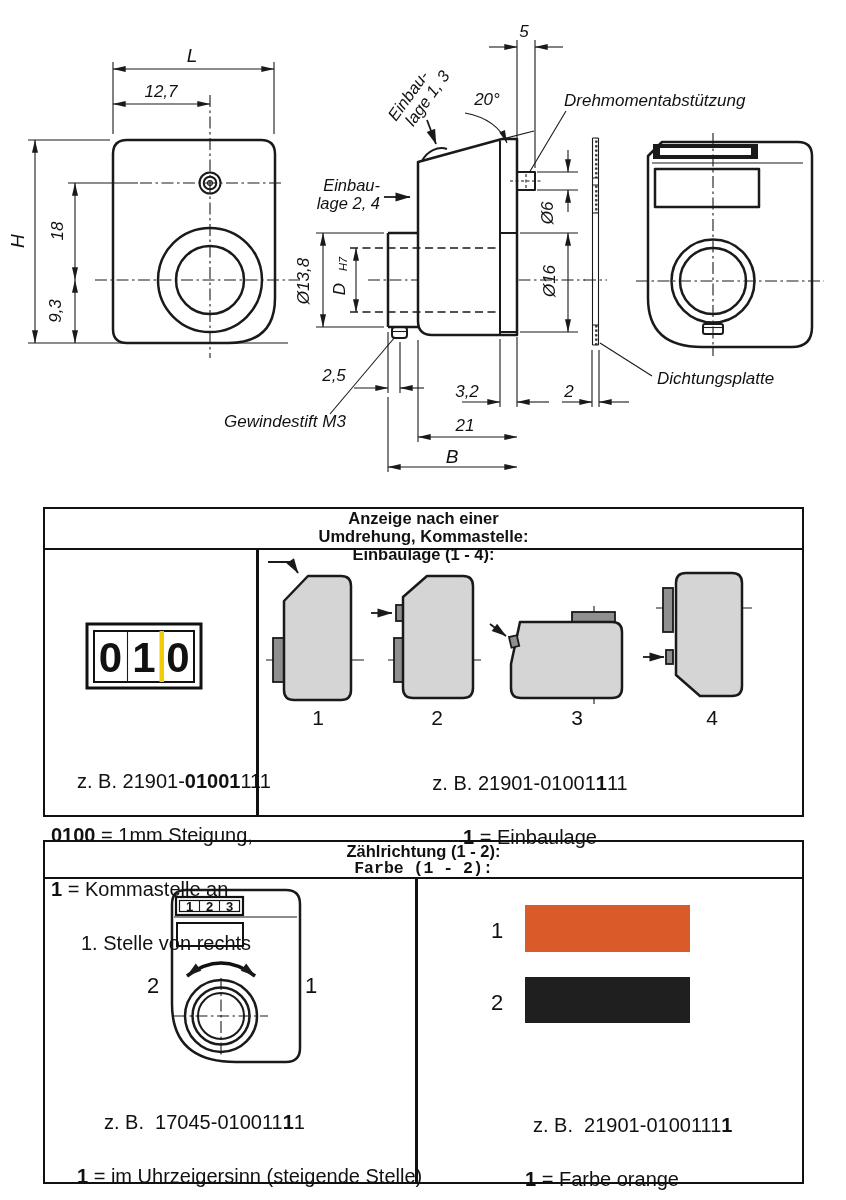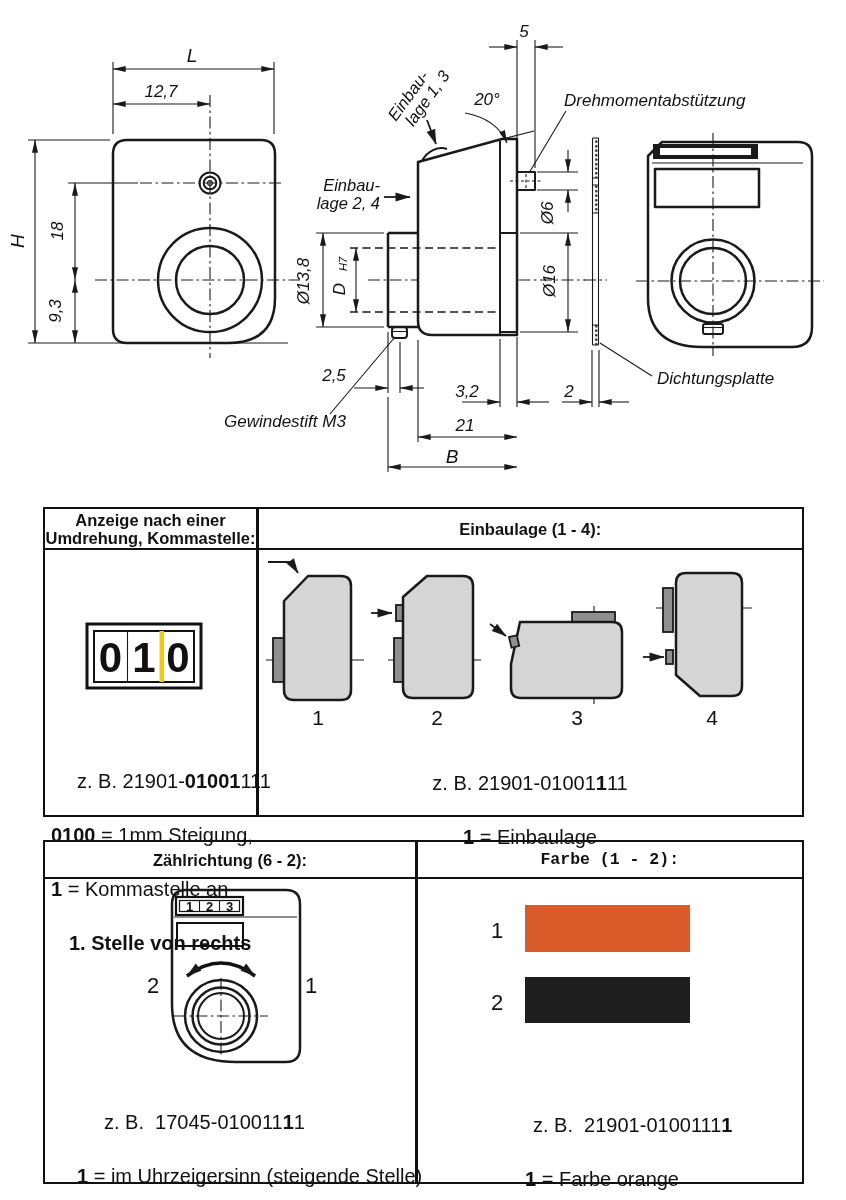--- a/index.html
+++ b/index.html
@@ -18,21 +18,21 @@
   .ol2{fill:none;stroke:#1a1a1a;stroke-width:2;stroke-linejoin:round;}
   .olw{fill:#fff;stroke:#1a1a1a;stroke-width:2.5;stroke-linejoin:round;}
   .thin{fill:none;stroke:#1a1a1a;stroke-width:1.1;}
   .cl{fill:none;stroke:#1a1a1a;stroke-width:1.1;stroke-dasharray:12 3.5 2.5 3.5;}
   .hid{fill:none;stroke:#1a1a1a;stroke-width:1.3;stroke-dasharray:8 4.5;}
   .hid2{fill:none;stroke:#1a1a1a;stroke-width:1.1;stroke-dasharray:3 2.5;}
   .body-gray{fill:#d5d5d5;stroke:#1a1a1a;stroke-width:2.5;stroke-linejoin:round;}
   .tab-gray{fill:#8f8f8f;stroke:#1a1a1a;stroke-width:1.8;}
   .ldr{fill:none;stroke:#1a1a1a;stroke-width:1.8;}
   .tbl{position:absolute;border:2.5px solid #111;background:transparent;z-index:2;}
-  .tbl .hdr{display:flex;border-bottom:2.5px solid #111;align-items:center;}
+  .tbl .hdr{display:flex;border-bottom:2.5px solid #111;align-items:center;flex-direction:column;}
   .hcell{display:flex;flex-direction:column;justify-content:center;align-items:center;
          font-weight:bold;font-size:16.5px;line-height:18px;height:100%;}
   .vdiv{position:absolute;top:0;bottom:0;width:2.5px;background:#111;}
   .txt{position:absolute;font-size:20px;line-height:18px;white-space:pre;z-index:3;}
   .txt b{font-weight:bold;}
 </style>
 </head>
 <body>
 
 <div class="canvas">
@@ -269,32 +269,32 @@
       <span>Einbaulage (1 - 4):</span>
     </div>
   </div>
   <div class="vdiv" style="left:211px;top:39px;"></div>
 </div>
 
 <div class="txt" style="left:51px;top:736px;">
   <div style="margin-left:26px;"><span>z. B. 21901-</span><b>01001</b><span>111</span></div>
   <div><b>0100</b><span> = 1mm Steigung,</span></div>
   <div><b>1</b><span> = Kommastelle an</span></div>
-  <div style="margin-left:18px;font-weight:bold;"><span>1. Stelle von rechts</span></div>
+  <div style="margin-left:30px;"><span>1. Stelle von rechts</span></div>
 </div>
 
 <div class="txt" style="left:257px;top:738px;width:546px;text-align:center;">
   <div><span>z. B. 21901-01001</span><b>1</b><span>11</span></div>
   <div><b>1</b><span> = Einbaulage</span></div>
 </div>
 
 <div class="tbl" style="left:43px;top:840px;width:757px;height:340px;">
   <div class="hdr" style="height:35px;">
     <div class="hcell" style="width:370px;">
-      <span>Zählrichtung (6 - 2):</span>
+      <span>Zählrichtung (1 - 2):</span>
     </div>
     <div style="width:2.5px;height:100%;background:#111;"></div>
     <div class="hcell" style="flex:1;font-family:Liberation Mono, monospace;">
       <span>Farbe (1 - 2):</span>
     </div>
   </div>
   <div class="vdiv" style="left:370px;top:35px;"></div>
 </div>
 
 <div class="txt" style="left:77px;top:1077px;">

